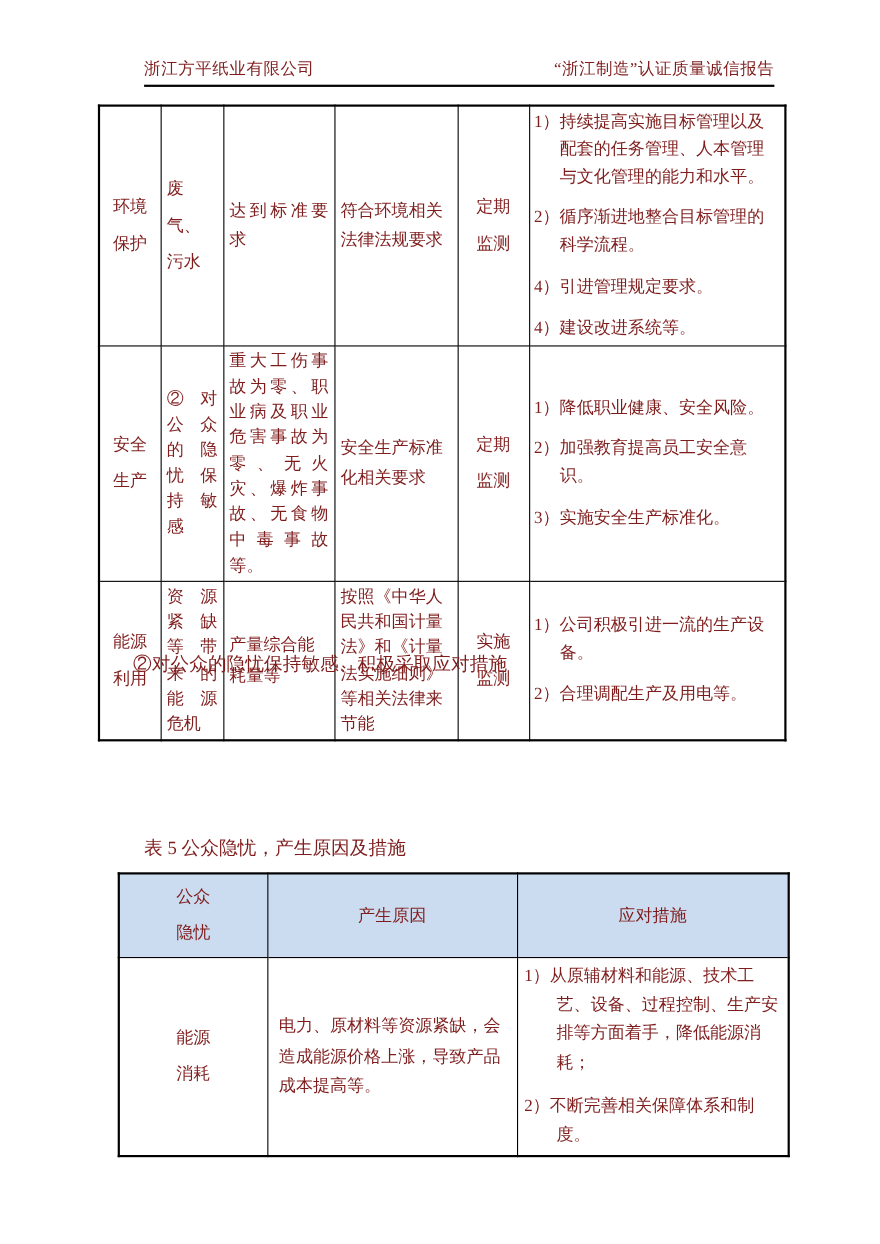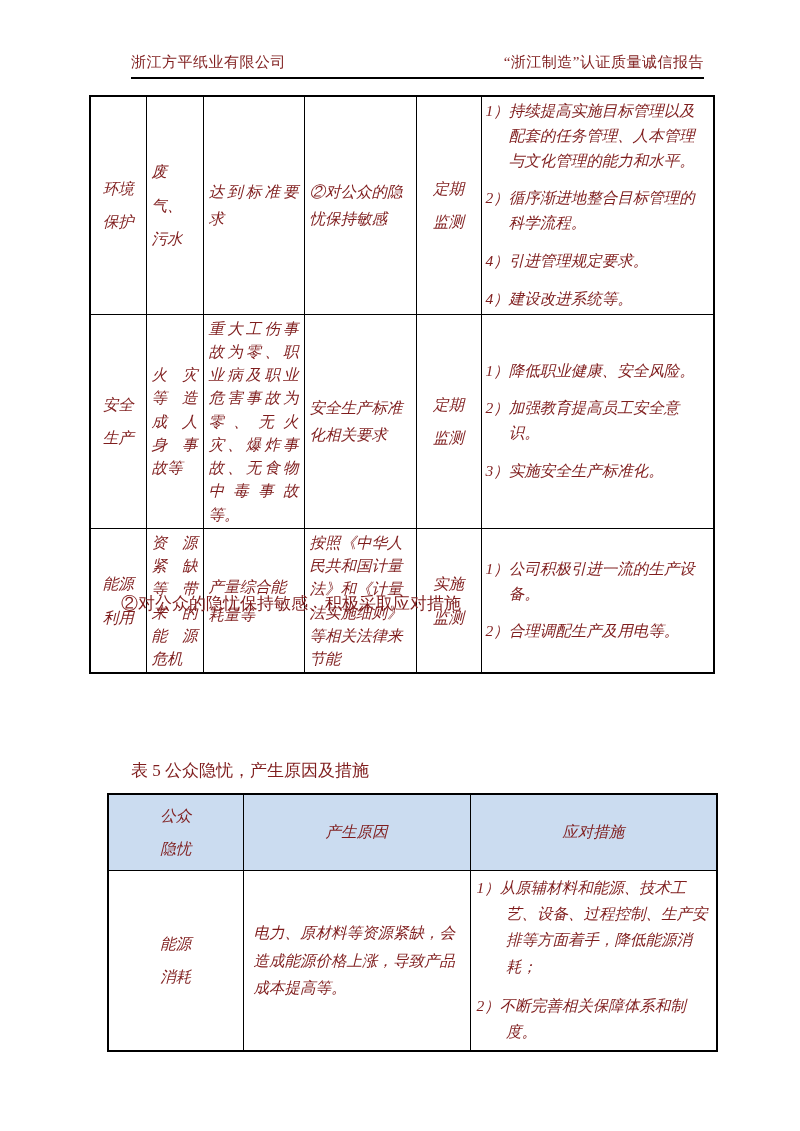--- a/index.html
+++ b/index.html
@@ -11,21 +11,21 @@
   }
   
   .hdr {
     position:absolute; left:131px; top:53px; width:573px;
     display:flex; justify-content:space-between; align-items:flex-end;
     border-bottom:2px solid #000; padding-bottom:5px;
     font-size:15px; letter-spacing:.5px;
   }
   
   table { border-collapse:collapse; table-layout:fixed; }
-  td { border:1px solid #000; vertical-align:middle;font-style:italic; }
+  td { border:1px solid #000; vertical-align:middle; }
   .t1 {
     position:absolute; left:89px; top:95px; width:624px;
     border:2px solid #000; font-size:15.5px;
   }
   .t1 td { padding:2px 5px; }
   .t5 {
     position:absolute; left:107px; top:793px; width:609px;
     border:2px solid #000; font-size:15.5px;
   }
   .t5 td { padding:4px 10px; }
@@ -79,34 +79,34 @@
         <col style="width:65px">
         <col style="width:233px">
     </colgroup>
     <tbody>
       <tr style="height:194px">
         <td class="cen pre lhw">环境
 保护</td>
         <td class="pre lhw">废气、
 污水</td>
         <td class="jus lhm">达到标准要求</td>
-        <td class="lhm">②对公众的隐忧保持敏感</td>
+        <td class="lhm">符合环境相关法律法规要求</td>
         <td class="cen pre lhw">定期
 监测</td>
         <td class="mcell">
           <div class="li">1）持续提高实施目标管理以及配套的任务管理、人本管理与文化管理的能力和水平。</div>
           <div class="li">2）循序渐进地整合目标管理的科学流程。</div>
           <div class="li">4）引进管理规定要求。</div>
           <div class="li">4）建设改进系统等。</div>
         </td>
       </tr>
       <tr style="height:165px">
         <td class="cen pre lhw">安全
 生产</td>
-        <td class="jus lht">火灾等造成人身事故等</td>
+        <td class="jus lht">②对公众的隐忧保持敏感</td>
         <td class="jus lht">重大工伤事故为零、职业病及职业危害事故为零、无火灾、爆炸事故、无食物中毒事故等。</td>
         <td class="lhm">安全生产标准化相关要求</td>
         <td class="cen pre lhw">定期
 监测</td>
         <td class="mcell">
           <div class="li">1）降低职业健康、安全风险。</div>
           <div class="li">2）加强教育提高员工安全意识。</div>
           <div class="li">3）实施安全生产标准化。</div>
         </td>
       </tr>

